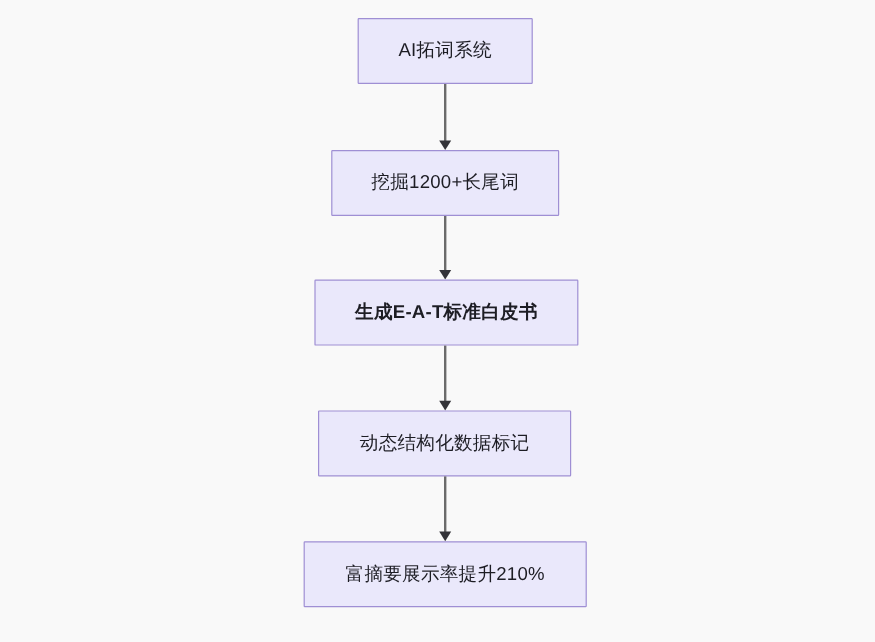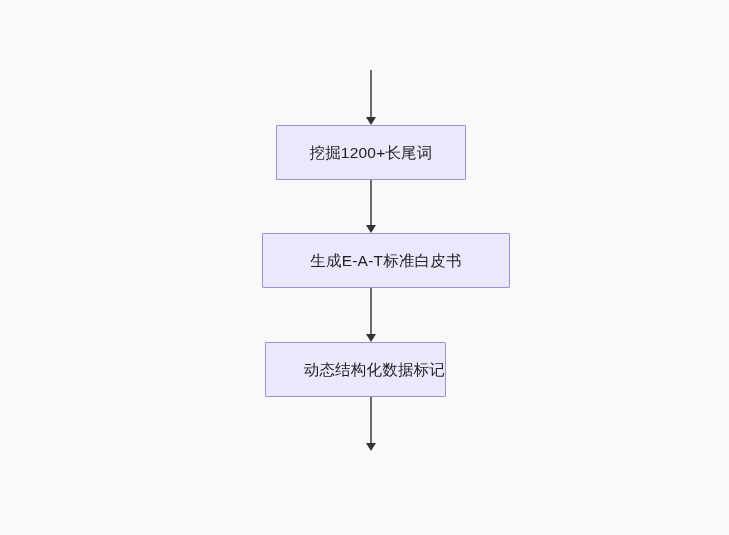--- a/index.html
+++ b/index.html
@@ -57,47 +57,53 @@
     border-right: 5.5px solid transparent;
     border-top: 8.5px solid #333338;
     margin-top: -0.5px;
   }
 </style>
 </head>
 <body>
 
 <div id="flow-canvas">
 
+  <div class="node" style="left:298px; top:15px; width:146px;">
+    <span class="node-label">AI拓词系统</span>
+  </div>
 
   <div class="connector" style="left:365px; top:70px; height:55px;">
     <div class="stem"></div>
     <div class="head"></div>
   </div>
 
   <div class="node" style="left:276px; top:125px; width:190px;justify-content:center;">
     <span class="node-label">挖掘1200+长尾词</span>
   </div>
 
   <div class="connector" style="left:365px; top:180px; height:53px;">
     <div class="stem"></div>
     <div class="head"></div>
   </div>
 
-  <div class="node" style="left:262px; top:233px; width:248px;">
+  <div class="node" style="left:262px; top:233px; width:220px;font-weight:bold;">
     <span class="node-label">生成E-A-T标准白皮书</span>
   </div>
 
   <div class="connector" style="left:365px; top:288px; height:54px;">
     <div class="stem"></div>
     <div class="head"></div>
   </div>
 
-  <div class="node" style="left:265px; top:342px; width:181px;justify-content:flex-end;">
+  <div class="node" style="left:265px; top:342px; width:211px;">
     <span class="node-label">动态结构化数据标记</span>
   </div>
 
   <div class="connector" style="left:365px; top:397px; height:54px;">
     <div class="stem"></div>
     <div class="head"></div>
   </div>
 
+  <div class="node" style="left:253px; top:451px; width:236px;">
+    <span class="node-label">富摘要展示率提升210%</span>
+  </div>
 
 </div>
 
 </body></html>

